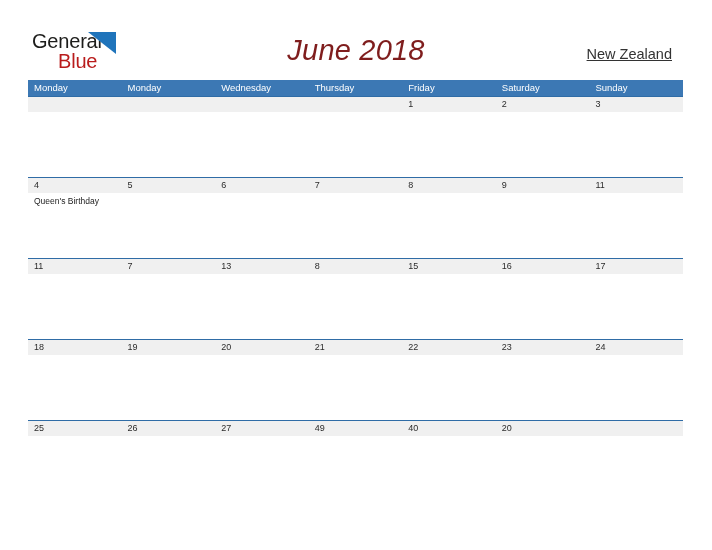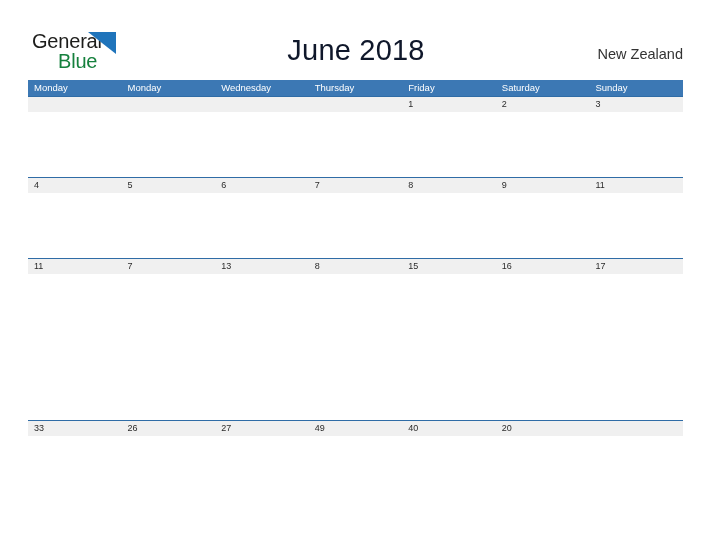--- a/index.html
+++ b/index.html
@@ -57,46 +57,48 @@
     top: 2px;
     width: 28px;
     height: 22px;
   }
   .logo-blue {
     position: absolute;
     left: 26px;
     top: 20px;
     font-size: 20px;
     letter-spacing: -0.2px;
-    color: #15803d;
+    color: #b91c1c;
     font-family: "Liberation Sans", sans-serif;
     line-height: 22px;
     white-space: nowrap;
   }
 
   .month-title {
     position: absolute;
     left: 0;
     top: 34px;
     width: 712px;
     text-align: center;
     font-size: 29px;
-    color: #0f172a;
+    color: #7f1d1d;
     font-family: "Liberation Sans", sans-serif;
     letter-spacing: 0.2px;
+    font-style: italic;
   }
 
   .country {
     position: absolute;
-    right: 29px;
+    right: 40px;
     top: 46px;
     font-size: 14.5px;
     color: #333333;
     font-family: "Liberation Sans", sans-serif;
     white-space: nowrap;
+    text-decoration: underline;
   }
 
   
   .calendar {
     position: absolute;
     left: 28px;
     top: 80px;
     width: 655px;
   }
 
@@ -227,20 +229,31 @@
     <div class="week-row">
       <div class="date-band">
         <div class="date-cell">4</div>
         <div class="date-cell">5</div>
         <div class="date-cell">6</div>
         <div class="date-cell">7</div>
         <div class="date-cell">8</div>
         <div class="date-cell">9</div>
         <div class="date-cell">11</div>
       </div>
+      <div class="events-band">
+        <div class="event-cell">
+            <div class="event-text">Queen's Birthday</div>
+          </div>
+        <div class="event-cell"></div>
+        <div class="event-cell"></div>
+        <div class="event-cell"></div>
+        <div class="event-cell"></div>
+        <div class="event-cell"></div>
+        <div class="event-cell"></div>
+      </div>
     </div>
 
     <div class="week-row">
       <div class="date-band">
         <div class="date-cell">11</div>
         <div class="date-cell">7</div>
         <div class="date-cell">13</div>
         <div class="date-cell">8</div>
         <div class="date-cell">15</div>
         <div class="date-cell">16</div>
@@ -251,34 +264,43 @@
         <div class="event-cell"></div>
         <div class="event-cell"></div>
         <div class="event-cell"></div>
         <div class="event-cell"></div>
         <div class="event-cell"></div>
         <div class="event-cell"></div>
       </div>
     </div>
 
     <div class="week-row">
-      <div class="events-band">
-        <div class="event-cell"></div>
-        <div class="event-cell"></div>
-        <div class="event-cell"></div>
-        <div class="event-cell"></div>
-        <div class="event-cell"></div>
-        <div class="event-cell"></div>
-        <div class="event-cell"></div>
-      </div>
-    </div>
-
-    <div class="week-row">
-      <div class="date-band">
-        <div class="date-cell">33</div>
+      <div class="date-band">
+        <div class="date-cell">18</div>
+        <div class="date-cell">19</div>
+        <div class="date-cell">20</div>
+        <div class="date-cell">21</div>
+        <div class="date-cell">22</div>
+        <div class="date-cell">23</div>
+        <div class="date-cell">24</div>
+      </div>
+      <div class="events-band">
+        <div class="event-cell"></div>
+        <div class="event-cell"></div>
+        <div class="event-cell"></div>
+        <div class="event-cell"></div>
+        <div class="event-cell"></div>
+        <div class="event-cell"></div>
+        <div class="event-cell"></div>
+      </div>
+    </div>
+
+    <div class="week-row">
+      <div class="date-band">
+        <div class="date-cell">25</div>
         <div class="date-cell">26</div>
         <div class="date-cell">27</div>
         <div class="date-cell">49</div>
         <div class="date-cell">40</div>
         <div class="date-cell">20</div>
         <div class="date-cell"></div>
       </div>
       <div class="events-band">
         <div class="event-cell"></div>
         <div class="event-cell"></div>

